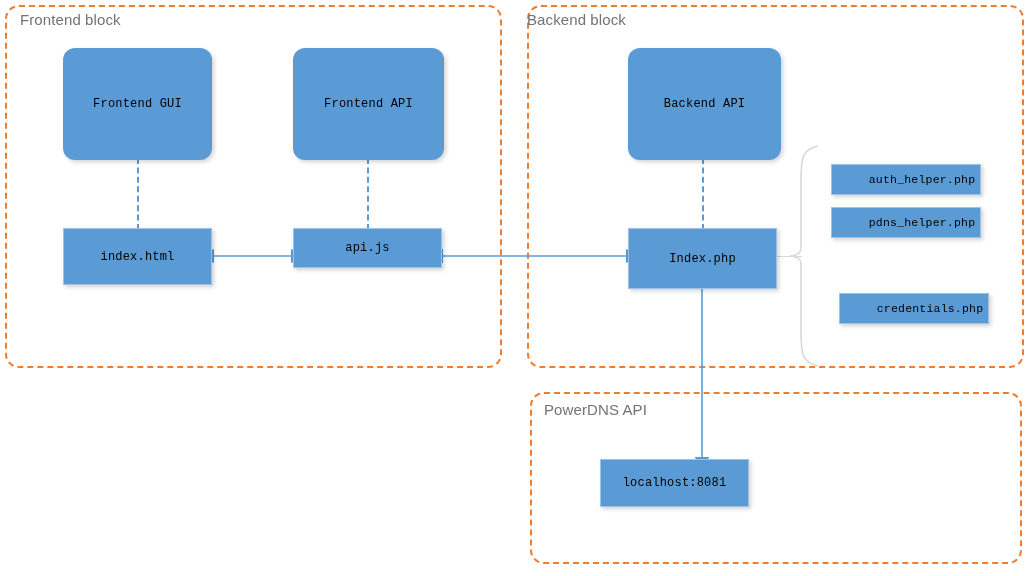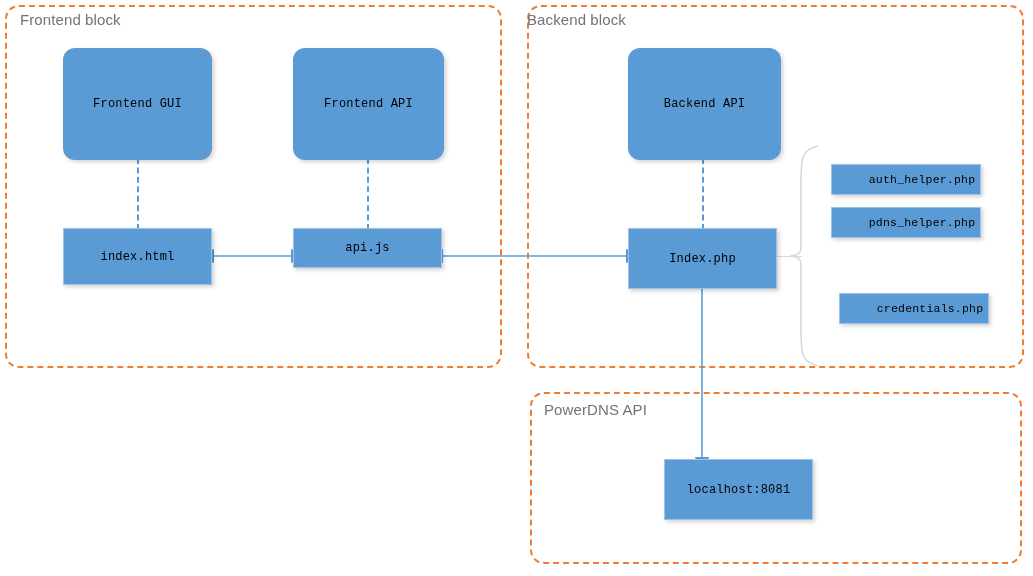--- a/index.html
+++ b/index.html
@@ -145,17 +145,17 @@
   <div class="node helper" style="left:831px; top:164px; width:150px; height:31px;">
     <span>auth_helper.php</span>
   </div>
   <div class="node helper" style="left:831px; top:207px; width:150px; height:31px;">
     <span>pdns_helper.php</span>
   </div>
   <div class="node helper" style="left:831px; top:293px; width:150px; height:31px;margin-left:8px;">
     <span>credentials.php</span>
   </div>
 
-  <div class="node rect" style="left:664px; top:459px; width:149px; height:61px;">
+  <div class="node rect" style="left:600px; top:459px; width:149px; height:48px;">
     <span>localhost:8081</span>
   </div>
 
 </div>
 
 </body></html>

